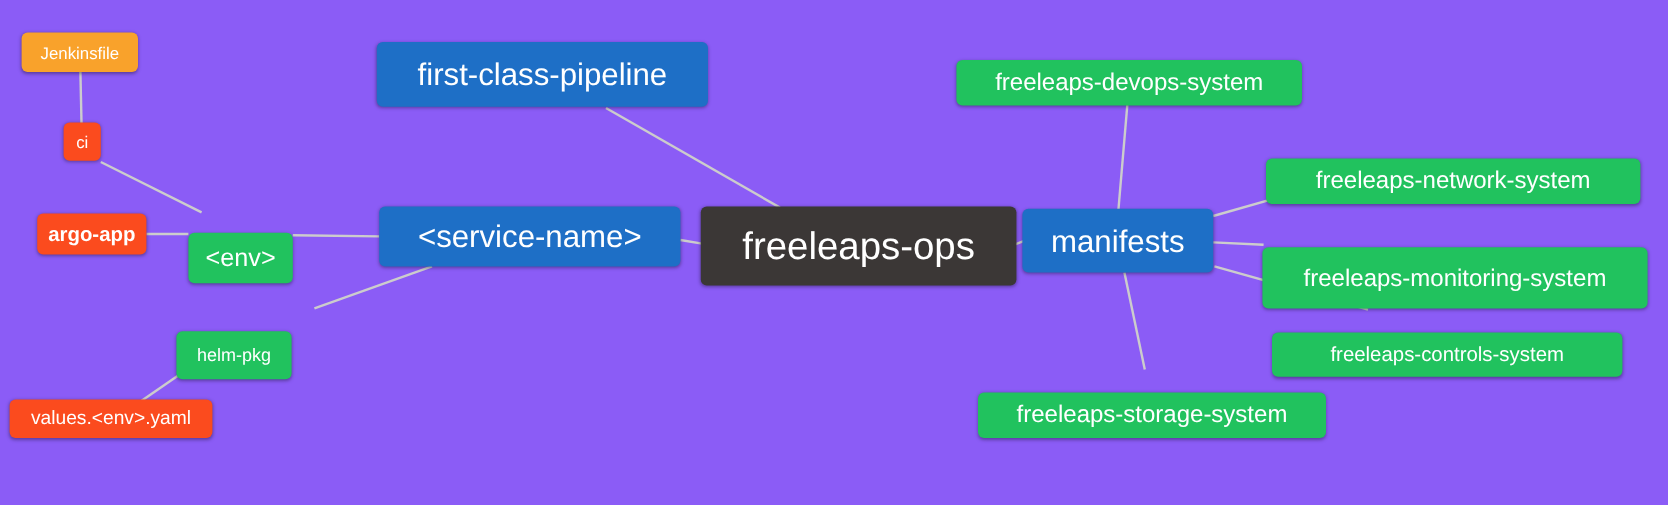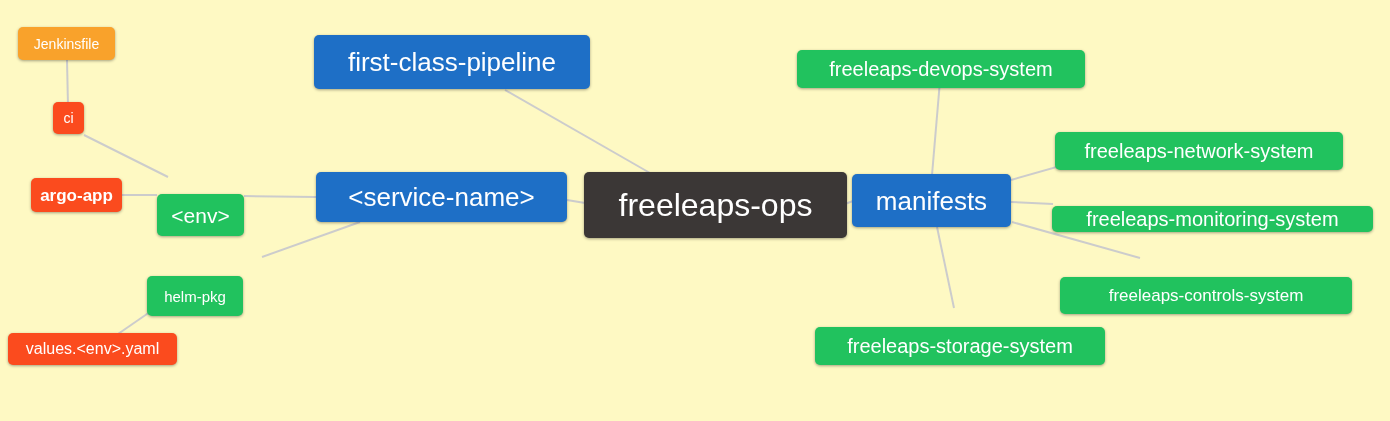--- a/index.html
+++ b/index.html
@@ -5,21 +5,21 @@
   html, body {
     margin: 0;
     padding: 0;
     background: #ffffff;
     font-family: "Liberation Sans", sans-serif;
   }
   .canvas {
     position: relative;
     width: 1390px;
     height: 421px;
-    background: #fef9c3;
+    background: #8b5cf6;
     overflow: hidden;
   }
   .edges {
     position: absolute;
     left: 0;
     top: 0;
     width: 1390px;
     height: 421px;
   }
   .edges line {
@@ -80,23 +80,23 @@
   <div class="node c-blue" style="left:314px;  top:35px;  width:276px; height:54px; font-size:26px;">first-class-pipeline</div>
 
   <div class="node c-blue" style="left:316px;  top:172px; width:251px; height:50px; font-size:26px;">&lt;service-name&gt;</div>
 
   <div class="node c-root" style="left:584px;  top:172px; width:263px; height:66px; font-size:32px;">freeleaps-ops</div>
 
   <div class="node c-blue" style="left:852px;  top:174px; width:159px; height:53px; font-size:26px;">manifests</div>
 
   <div class="node c-green" style="left:797px;  top:30px;  width:288px; height:38px; font-size:20px;">freeleaps-devops-system</div>
 
-  <div class="node c-green" style="left:1055px; top:112px; width:288px; height:38px; font-size:20px;">freeleaps-network-system</div>
+  <div class="node c-green" style="left:1055px; top:112px; width:312px; height:38px; font-size:20px;">freeleaps-network-system</div>
 
-  <div class="node c-green" style="left:1052px; top:186px; width:321px; height:26px; font-size:20px;">freeleaps-monitoring-system</div>
+  <div class="node c-green" style="left:1052px; top:186px; width:321px; height:51px; font-size:20px;">freeleaps-monitoring-system</div>
 
   <div class="node c-green" style="left:1060px; top:257px; width:292px; height:37px; font-size:17px;">freeleaps-controls-system</div>
 
   <div class="node c-green" style="left:815px;  top:307px; width:290px; height:38px; font-size:20px;">freeleaps-storage-system</div>
 
   <div class="node c-green" style="left:147px;  top:256px; width:96px; height:40px; font-size:15px;">helm-pkg</div>
 
   <div class="node c-red" style="left:8px;    top:333px; width:169px; height:32px; font-size:16px;">values.&lt;env&gt;.yaml</div>
 
 </div>

